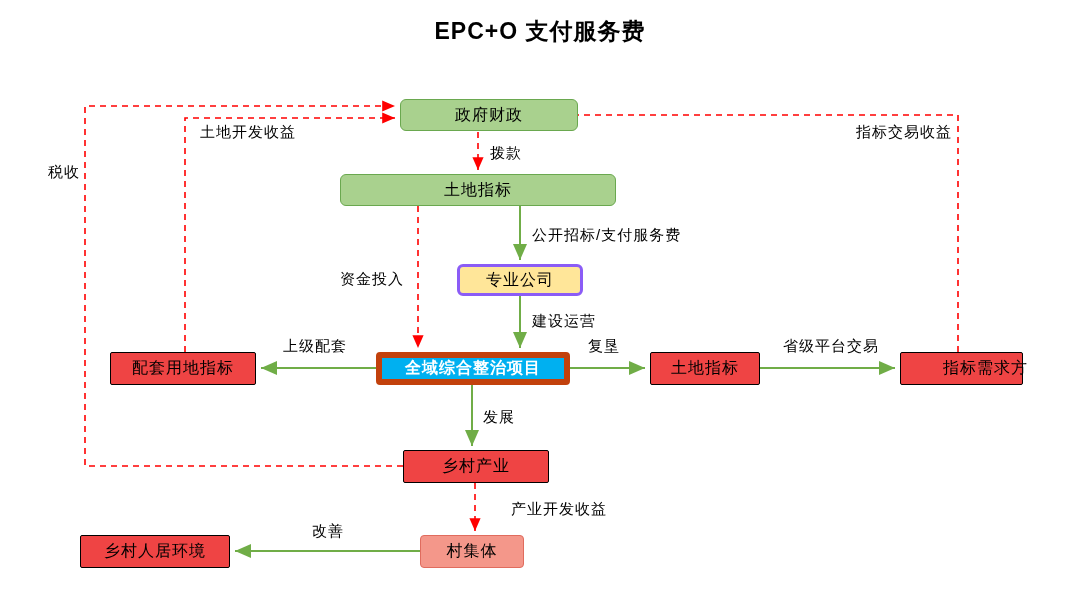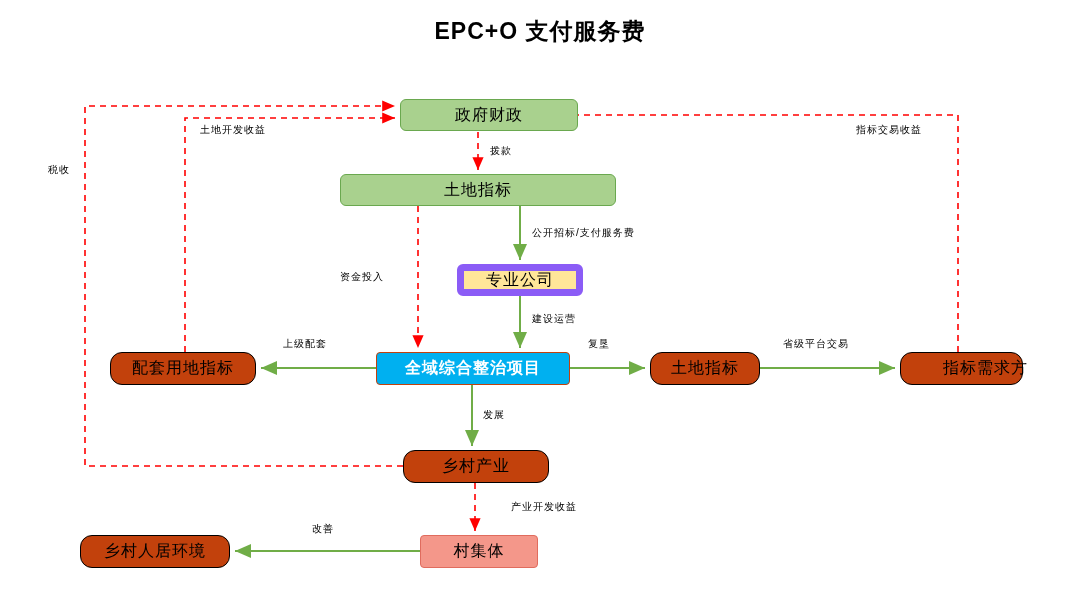--- a/index.html
+++ b/index.html
@@ -26,27 +26,27 @@
     position: absolute;
     display: flex;
     align-items: center;
     justify-content: center;
     font-size: 16px;
     color: #000000;
     white-space: nowrap;
     letter-spacing: 1px;
   }
   .box.green  { background: #A9D18E; border: 1.5px solid #6AA84F; border-radius: 6px; }
-  .box.yellow { background: #FFE699; border: 7px solid #8b5cf6; border-radius: 6px; }
-  .box.blue   { background: #00B0F0; border: 1px solid #c2410c; border-radius: 4px; color: #ffffff; font-weight: bold; }
+  .box.yellow { background: #FFE699; border: 3px solid #8b5cf6; border-radius: 6px; }
+  .box.blue   { background: #00B0F0; border: 6px solid #c2410c; border-radius: 4px; color: #ffffff; font-weight: bold; }
   .box.pink   { background: #F4978A; border: 1px solid #E06C5E; border-radius: 4px; }
-  .box.white  { background: #c2410c; border: 1px solid #000000; border-radius: 12px; }
+  .box.white  { background: #ef4444; border: 1px solid #000000; border-radius: 2px; }
   .lbl {
     position: absolute;
-    font-size: 10px;
+    font-size: 15px;
     color: #000000;
     white-space: nowrap;
     letter-spacing: 1px;
   }
   svg.arrows { position: absolute; left: 0; top: 0; }
   .grn { stroke: #70AD47; stroke-width: 2; fill: none; marker-end: url(#arrow-green); }
   .red { stroke: #FF0000; stroke-width: 1.6; fill: none; stroke-dasharray: 6 5; marker-end: url(#arrow-red); }
 </style>
 </head>
 <body>
@@ -105,21 +105,21 @@
   </div>
 
   <div class="box white" style="left:900px; top:352px; width:123px; height:33px;padding-left:48px;">
     <span>指标需求方</span>
   </div>
 
   <div class="box white" style="left:403px; top:450px; width:146px; height:33px;">
     <span>乡村产业</span>
   </div>
 
-  <div class="box pink" style="left:420px; top:535px; width:118px; height:33px;">
+  <div class="box pink" style="left:420px; top:535px; width:104px; height:33px;">
     <span>村集体</span>
   </div>
 
   <div class="box white" style="left:80px; top:535px; width:150px; height:33px;">
     <span>乡村人居环境</span>
   </div>
 
   <div class="lbl" style="left:490px; top:144px;">拨款</div>
 
   <div class="lbl" style="left:532px; top:226px;">公开招标/支付服务费</div>

